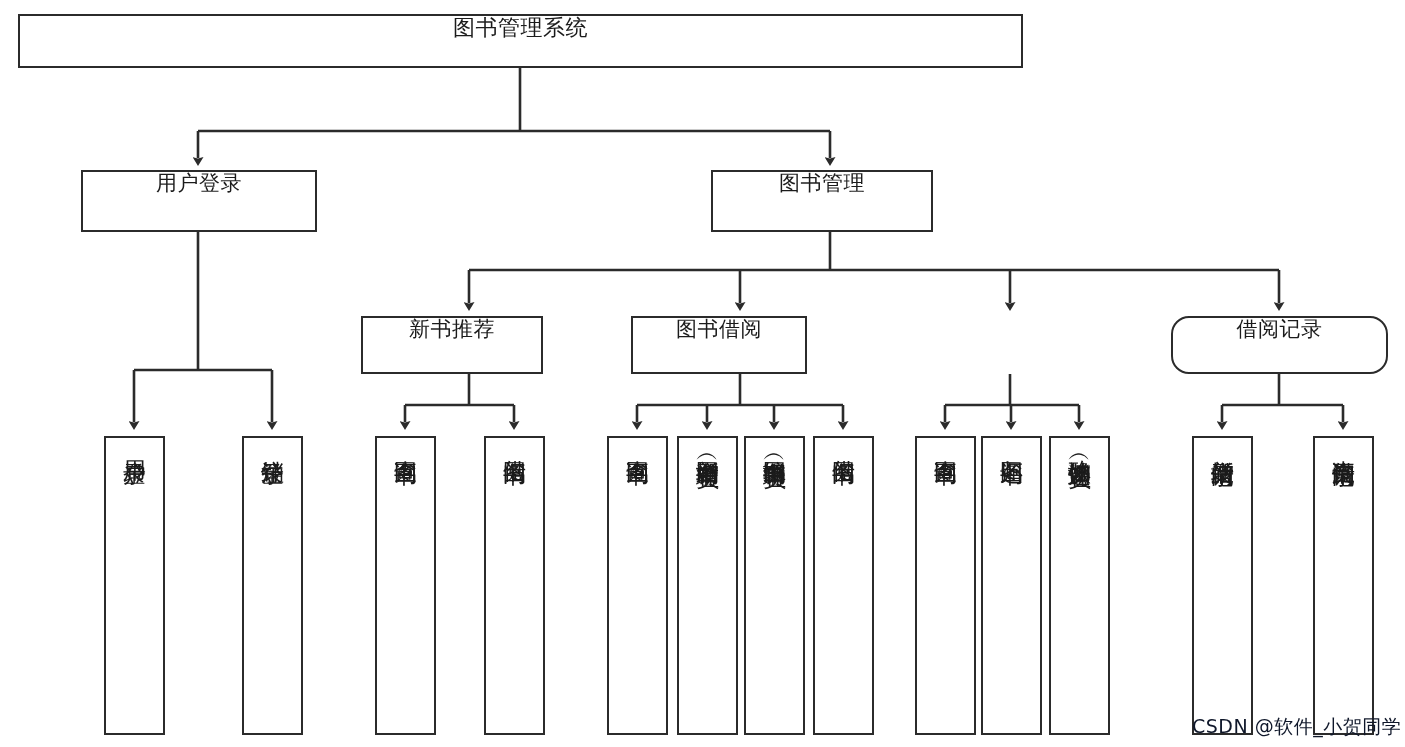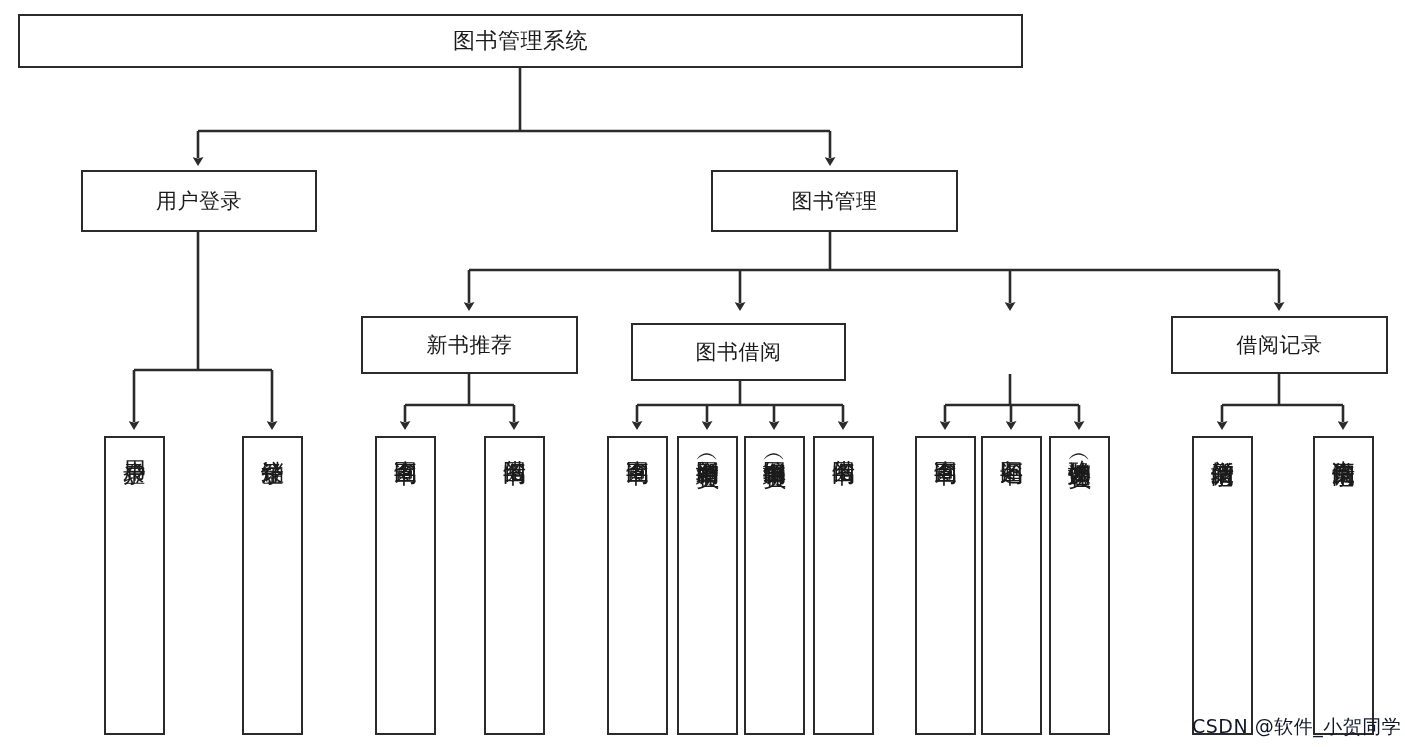--- a/index.html
+++ b/index.html
@@ -24,21 +24,21 @@
     width: 1405px;
     height: 747px;
     pointer-events: none;
   }
   .node {
     position: absolute;
     box-sizing: border-box;
     border: 2px solid #2b2b2b;
     background: #ffffff;
     display: flex;
-    align-items: center;
+    align-items: flex-start;
     justify-content: center;
     color: #1b1b1b;
   }
   .node .lbl {
     display: block;
     text-align: center;
     line-height: 1.08;
     letter-spacing: 0.5px;
   }
   .node.horiz .lbl {
@@ -123,31 +123,31 @@
     </g>
   </svg>
 
   <div class="node root horiz" style="left:18px; top:14px; width:1005px; height:54px;">
     <span class="lbl">图书管理系统</span>
   </div>
 
   <div class="node horiz" style="left:81px; top:170px; width:236px; height:62px;">
     <span class="lbl">用户登录</span>
   </div>
-  <div class="node horiz" style="left:711px; top:170px; width:247px; height:62px;">
+  <div class="node horiz" style="left:711px; top:170px; width:222px; height:62px;">
     <span class="lbl">图书管理</span>
   </div>
 
-  <div class="node horiz" style="left:361px; top:316px; width:217px; height:58px;">
+  <div class="node horiz" style="left:361px; top:316px; width:182px; height:58px;">
     <span class="lbl">新书推荐</span>
   </div>
-  <div class="node horiz" style="left:631px; top:323px; width:215px; height:58px;font-family:Liberation Serif, serif;">
+  <div class="node horiz" style="left:631px; top:316px; width:176px; height:58px;font-family:Liberation Serif, serif;">
     <span class="lbl">图书借阅</span>
   </div>
-  <div class="node horiz" style="left:1171px; top:316px; width:217px; height:58px;">
+  <div class="node horiz" style="left:1171px; top:316px; width:217px; height:58px;border-radius:18px;">
     <span class="lbl">借阅记录</span>
   </div>
 
   <div class="node vert" style="left:104px; top:436px; width:61px; height:299px;">
     <span class="lbl">用户登录</span>
   </div>
   <div class="node vert" style="left:242px; top:436px; width:61px; height:299px;">
     <span class="lbl">注销登录</span>
   </div>
 

